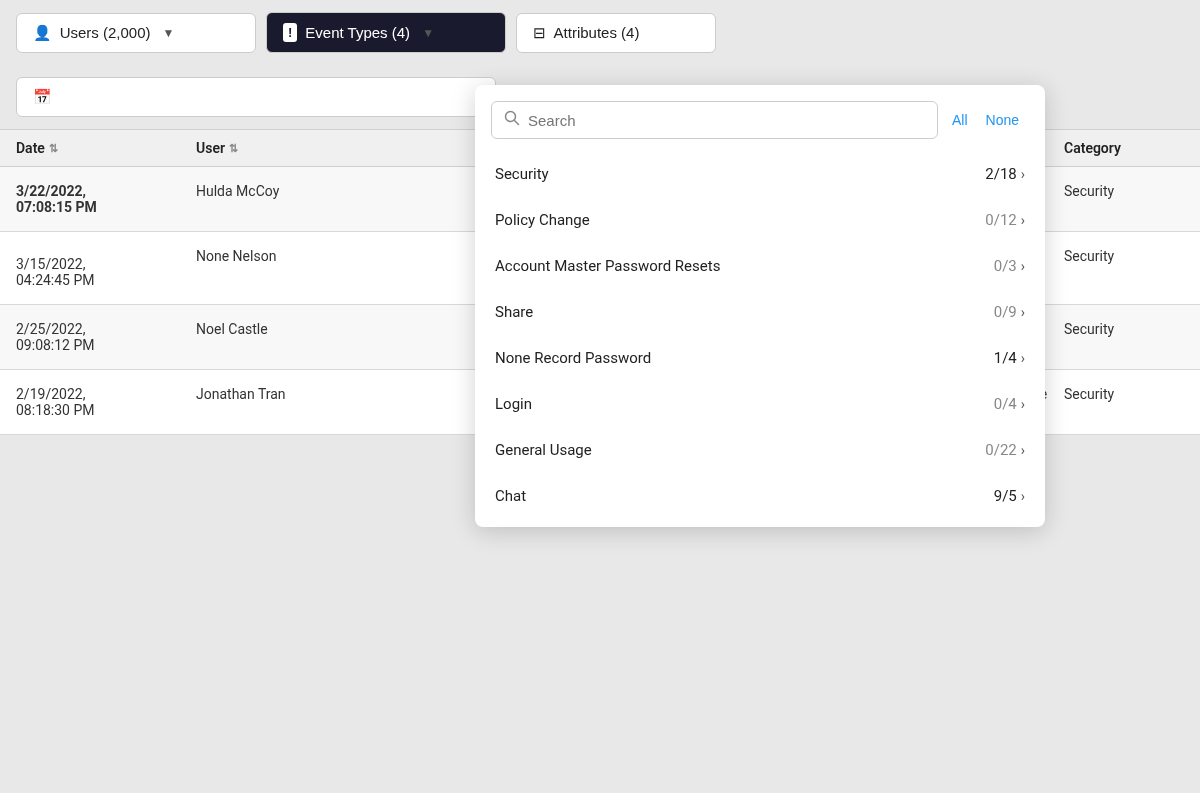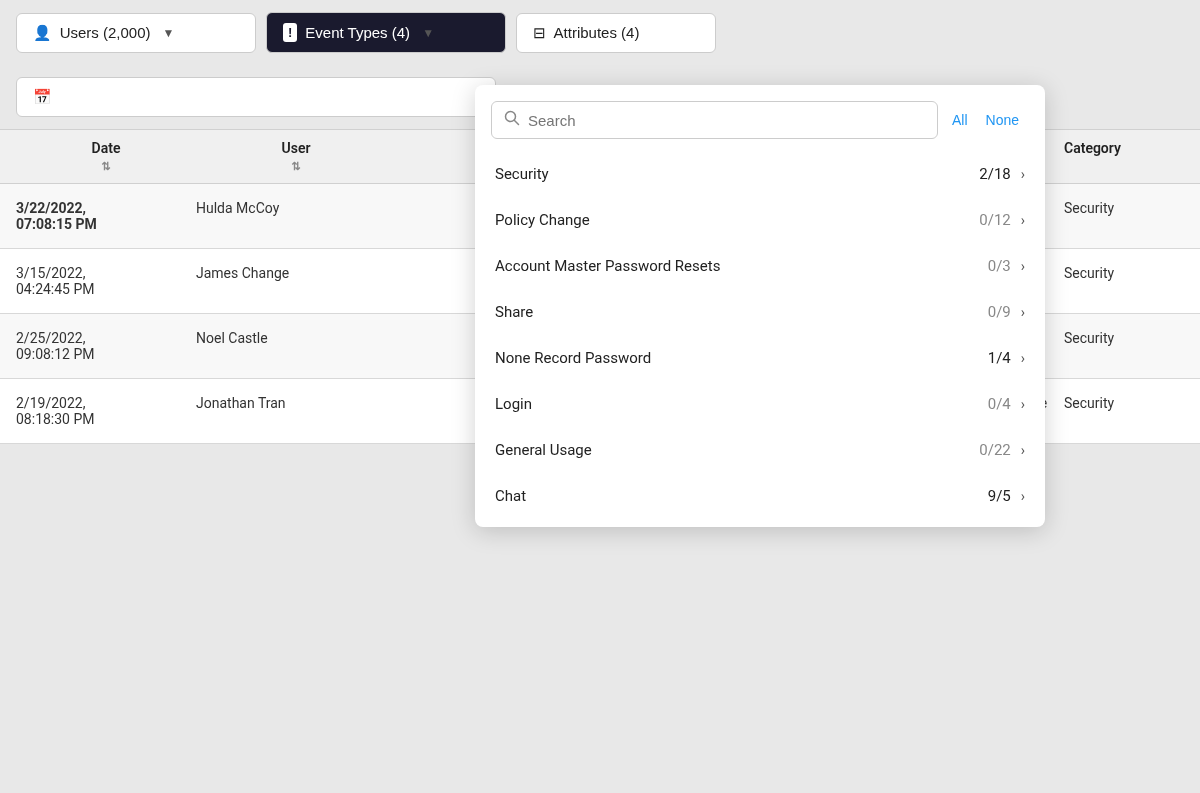--- a/index.html
+++ b/index.html
@@ -92,21 +92,20 @@
       color: #333;
     }
     .table-row:nth-child(odd) {
       background: #f8f8f8;
     }
 
     .col-header {
       display: flex;
       align-items: center;
       gap: 4px;
-      flex-direction: column;
     }
     .sort-icon {
       font-size: 11px;
       color: #888;
     }
 
     
     .dropdown-overlay {
       position: absolute;
       top: 85px;
@@ -174,21 +173,21 @@
       justify-content: space-between;
       padding: 14px 20px;
       cursor: pointer;
       font-size: 15px;
       color: #222;
     }
 
     .item-right {
       display: flex;
       align-items: center;
-      gap: 10px;
+      gap: 4px;
       color: #888;
       font-size: 15px;
       text-align: center;
     }
     .item-right .count-active {
       color: #222;
     }
     .chevron-right {
       font-size: 14px;
       color: #555;
@@ -241,23 +240,23 @@
   <div class="table-row">
     <div style="white-space:pre-line;font-weight:bold;">3/22/2022,
 07:08:15 PM</div>
     <div>Hulda McCoy</div>
     <div></div>
     <div></div>
     <div></div>
     <div>Security</div>
   </div>
   <div class="table-row">
-    <div style="white-space:pre-line;">3/15/2022,
+    <div style="white-space:pre-line;margin-top:8px;">3/15/2022,
 04:24:45 PM</div>
-    <div>James Change</div>
+    <div>None Nelson</div>
     <div></div>
     <div></div>
     <div></div>
     <div>Security</div>
   </div>
   <div class="table-row">
     <div style="white-space:pre-line;">2/25/2022,
 09:08:12 PM</div>
     <div>Noel Castle</div>
     <div></div>

